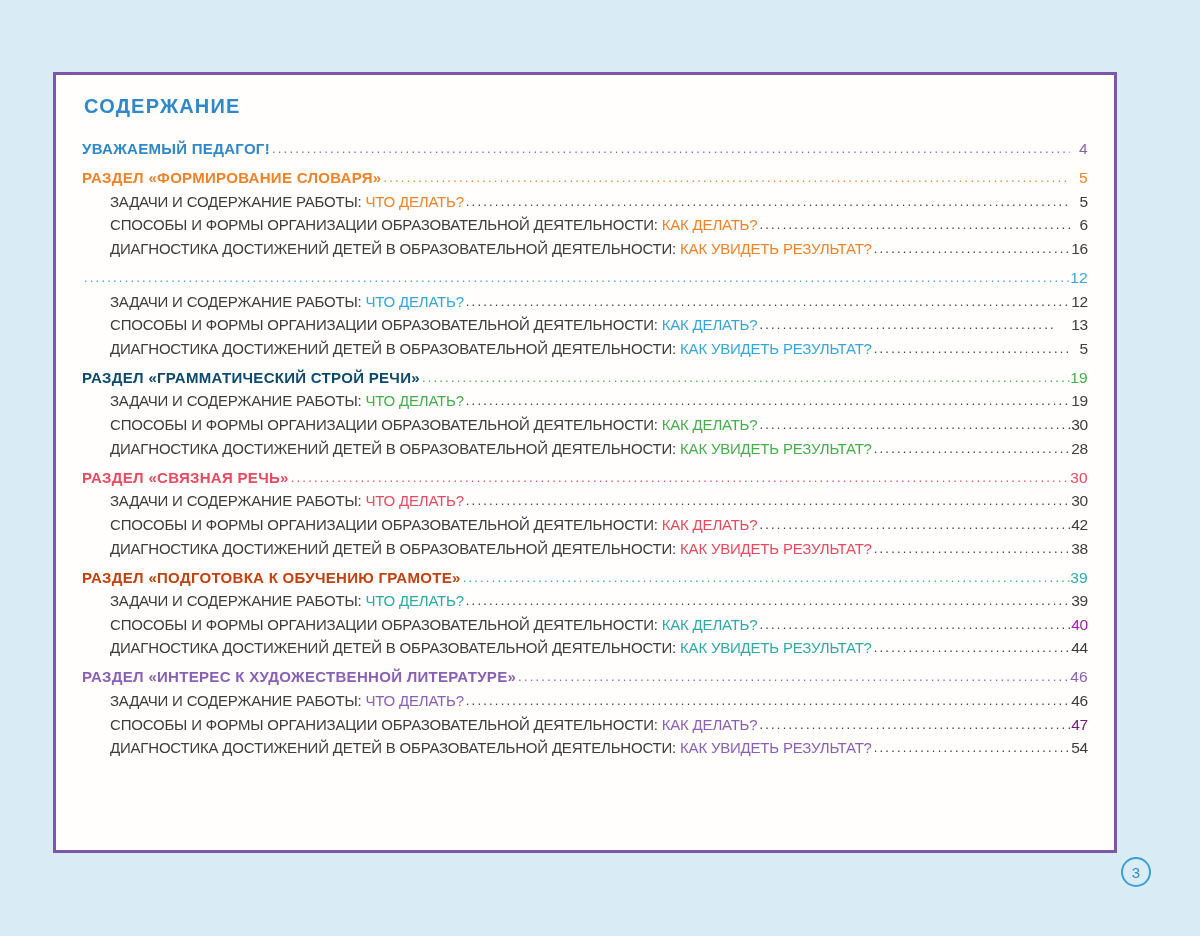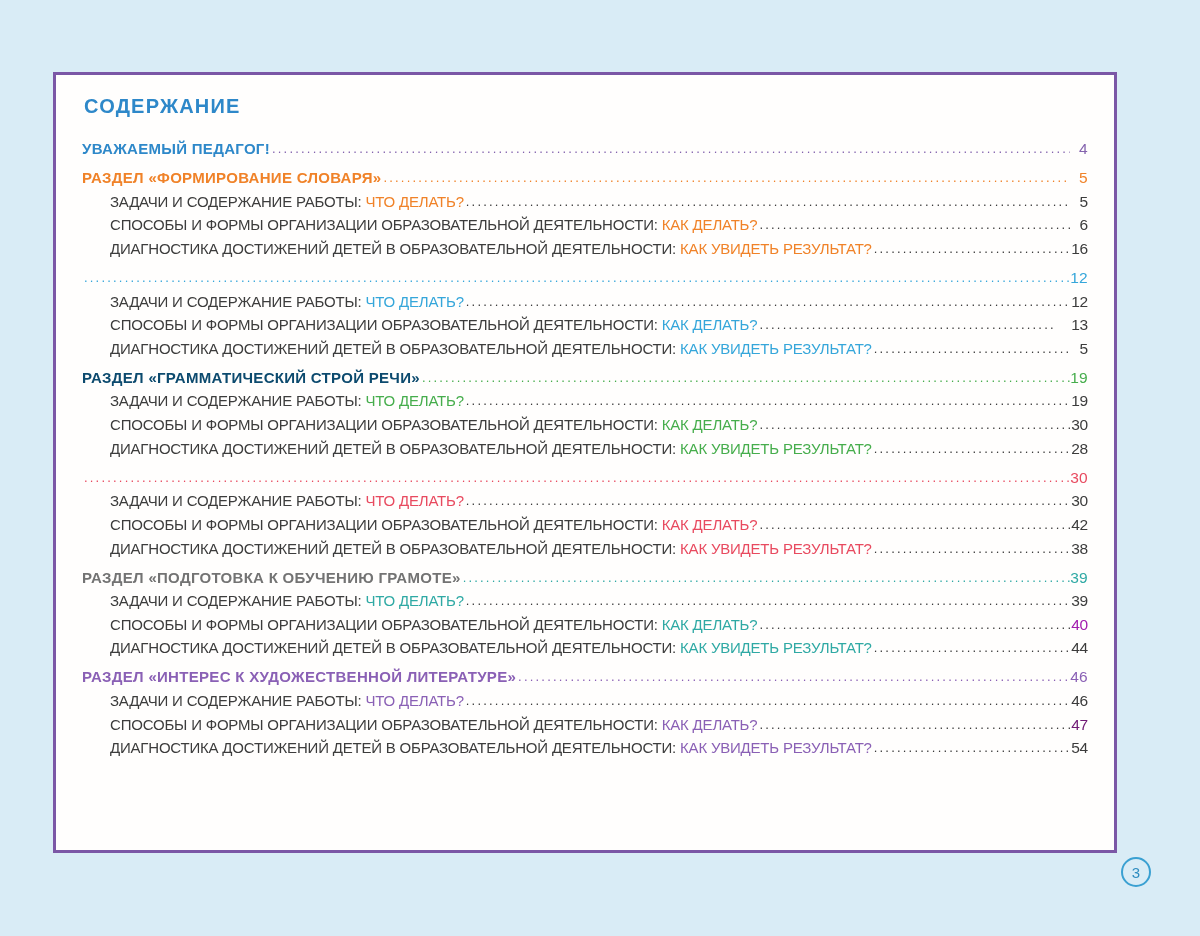--- a/index.html
+++ b/index.html
@@ -133,20 +133,21 @@
     <span class="pnum" style="color: rgb(60, 60, 60);">30</span>
   </div>
 
   <div class="row sub">
     <span class="label"><span class="prefix" style="color: rgb(60, 60, 60);">ДИАГНОСТИКА ДОСТИЖЕНИЙ ДЕТЕЙ В ОБРАЗОВАТЕЛЬНОЙ ДЕЯТЕЛЬНОСТИ: </span><span class="q" style="color: rgb(70, 173, 76);">КАК УВИДЕТЬ РЕЗУЛЬТАТ?</span></span>
     <span class="dots" style="color: rgb(60, 60, 60);"></span>
     <span class="pnum" style="color: rgb(60, 60, 60);">28</span>
   </div>
 
   <div class="row section">
+    <span class="label"><span class="prefix" style="color: rgb(232, 74, 95);">РАЗДЕЛ «СВЯЗНАЯ РЕЧЬ»</span><span class="q"></span></span>
     <span class="dots" style="color: rgb(232, 74, 95);"></span>
     <span class="pnum" style="color: rgb(232, 74, 95);">30</span>
   </div>
 
   <div class="row sub">
     <span class="label"><span class="prefix" style="color: rgb(60, 60, 60);">ЗАДАЧИ И СОДЕРЖАНИЕ РАБОТЫ: </span><span class="q" style="color: rgb(232, 74, 95);">ЧТО ДЕЛАТЬ?</span></span>
     <span class="dots" style="color: rgb(60, 60, 60);"></span>
     <span class="pnum" style="color: rgb(60, 60, 60);">30</span>
   </div>
 
@@ -156,21 +157,21 @@
     <span class="pnum" style="color: rgb(60, 60, 60);">42</span>
   </div>
 
   <div class="row sub">
     <span class="label"><span class="prefix" style="color: rgb(60, 60, 60);">ДИАГНОСТИКА ДОСТИЖЕНИЙ ДЕТЕЙ В ОБРАЗОВАТЕЛЬНОЙ ДЕЯТЕЛЬНОСТИ: </span><span class="q" style="color: rgb(232, 74, 95);">КАК УВИДЕТЬ РЕЗУЛЬТАТ?</span></span>
     <span class="dots" style="color: rgb(60, 60, 60);"></span>
     <span class="pnum" style="color: rgb(60, 60, 60);">38</span>
   </div>
 
   <div class="row section">
-    <span class="label"><span class="prefix" style="color: #737373;">РАЗДЕЛ «ПОДГОТОВКА К ОБУЧЕНИЮ ГРАМОТЕ»</span><span class="q"></span></span>
+    <span class="label"><span class="prefix" style="color: #c2410c;">РАЗДЕЛ «ПОДГОТОВКА К ОБУЧЕНИЮ ГРАМОТЕ»</span><span class="q"></span></span>
     <span class="dots" style="color: rgb(47, 169, 164);"></span>
     <span class="pnum" style="color: rgb(47, 169, 164);">39</span>
   </div>
 
   <div class="row sub">
     <span class="label"><span class="prefix" style="color: rgb(60, 60, 60);">ЗАДАЧИ И СОДЕРЖАНИЕ РАБОТЫ: </span><span class="q" style="color: rgb(47, 169, 164);">ЧТО ДЕЛАТЬ?</span></span>
     <span class="dots" style="color: rgb(60, 60, 60);"></span>
     <span class="pnum" style="color: rgb(60, 60, 60);">39</span>
   </div>
 

